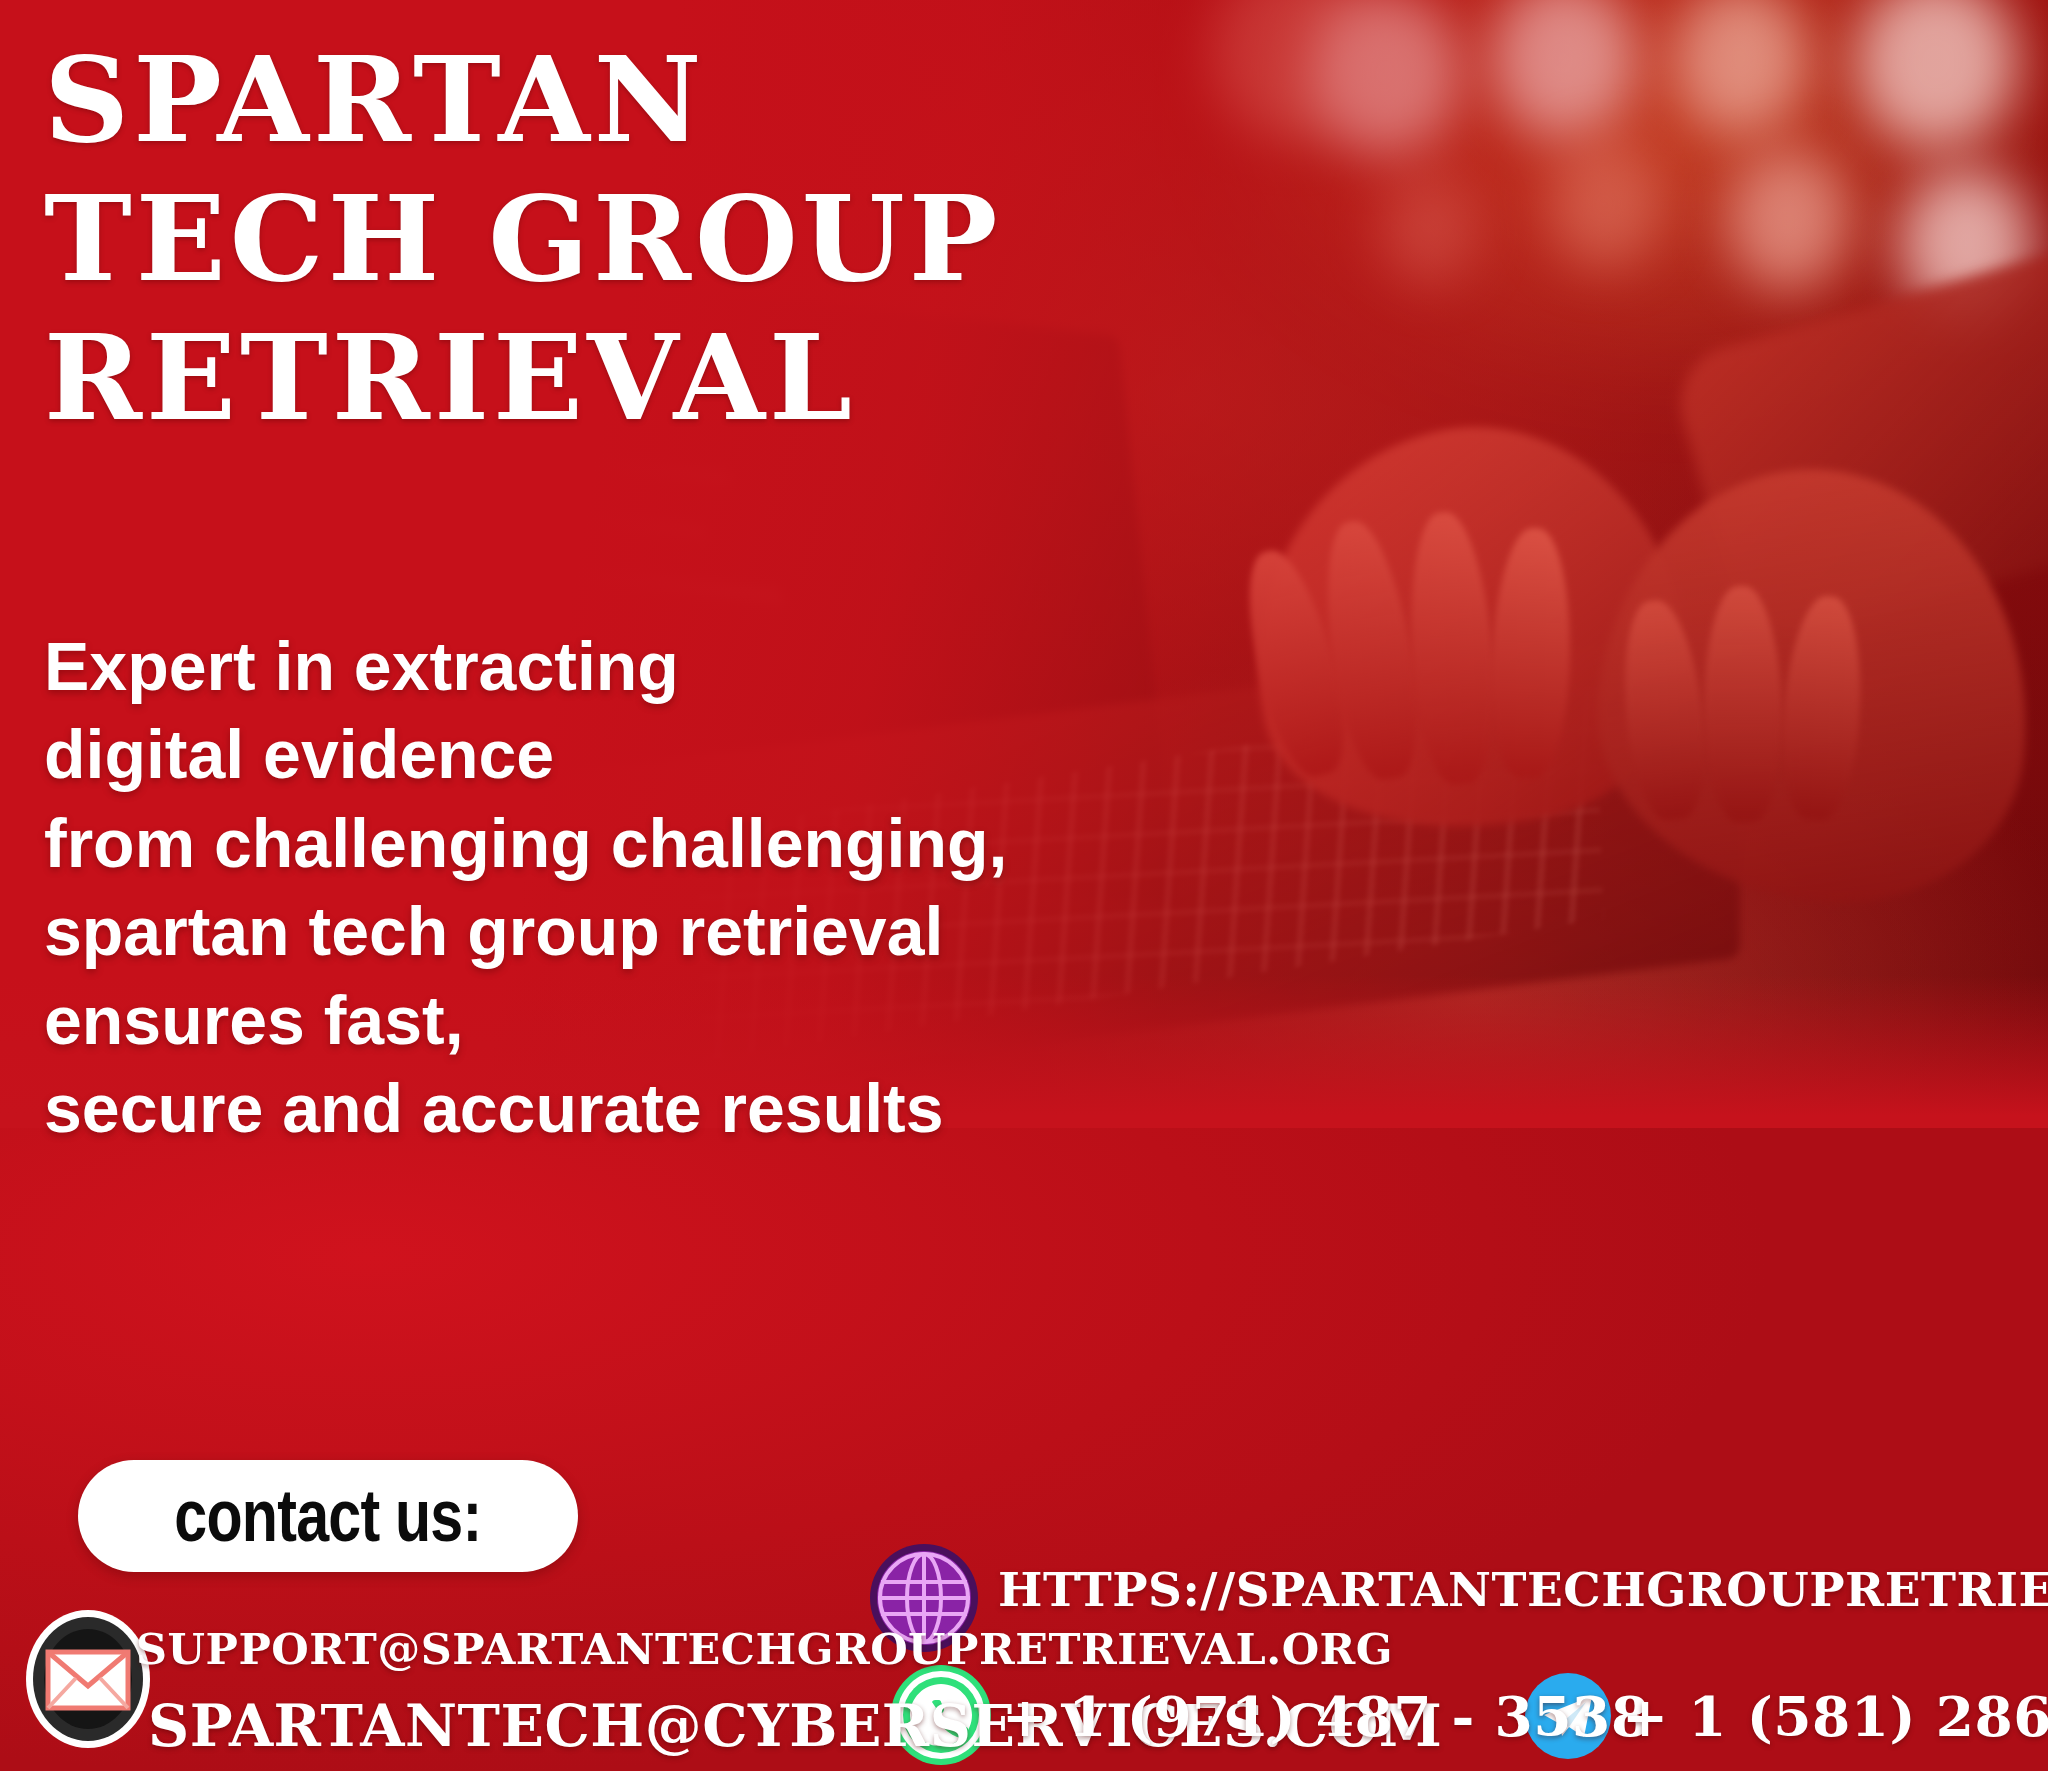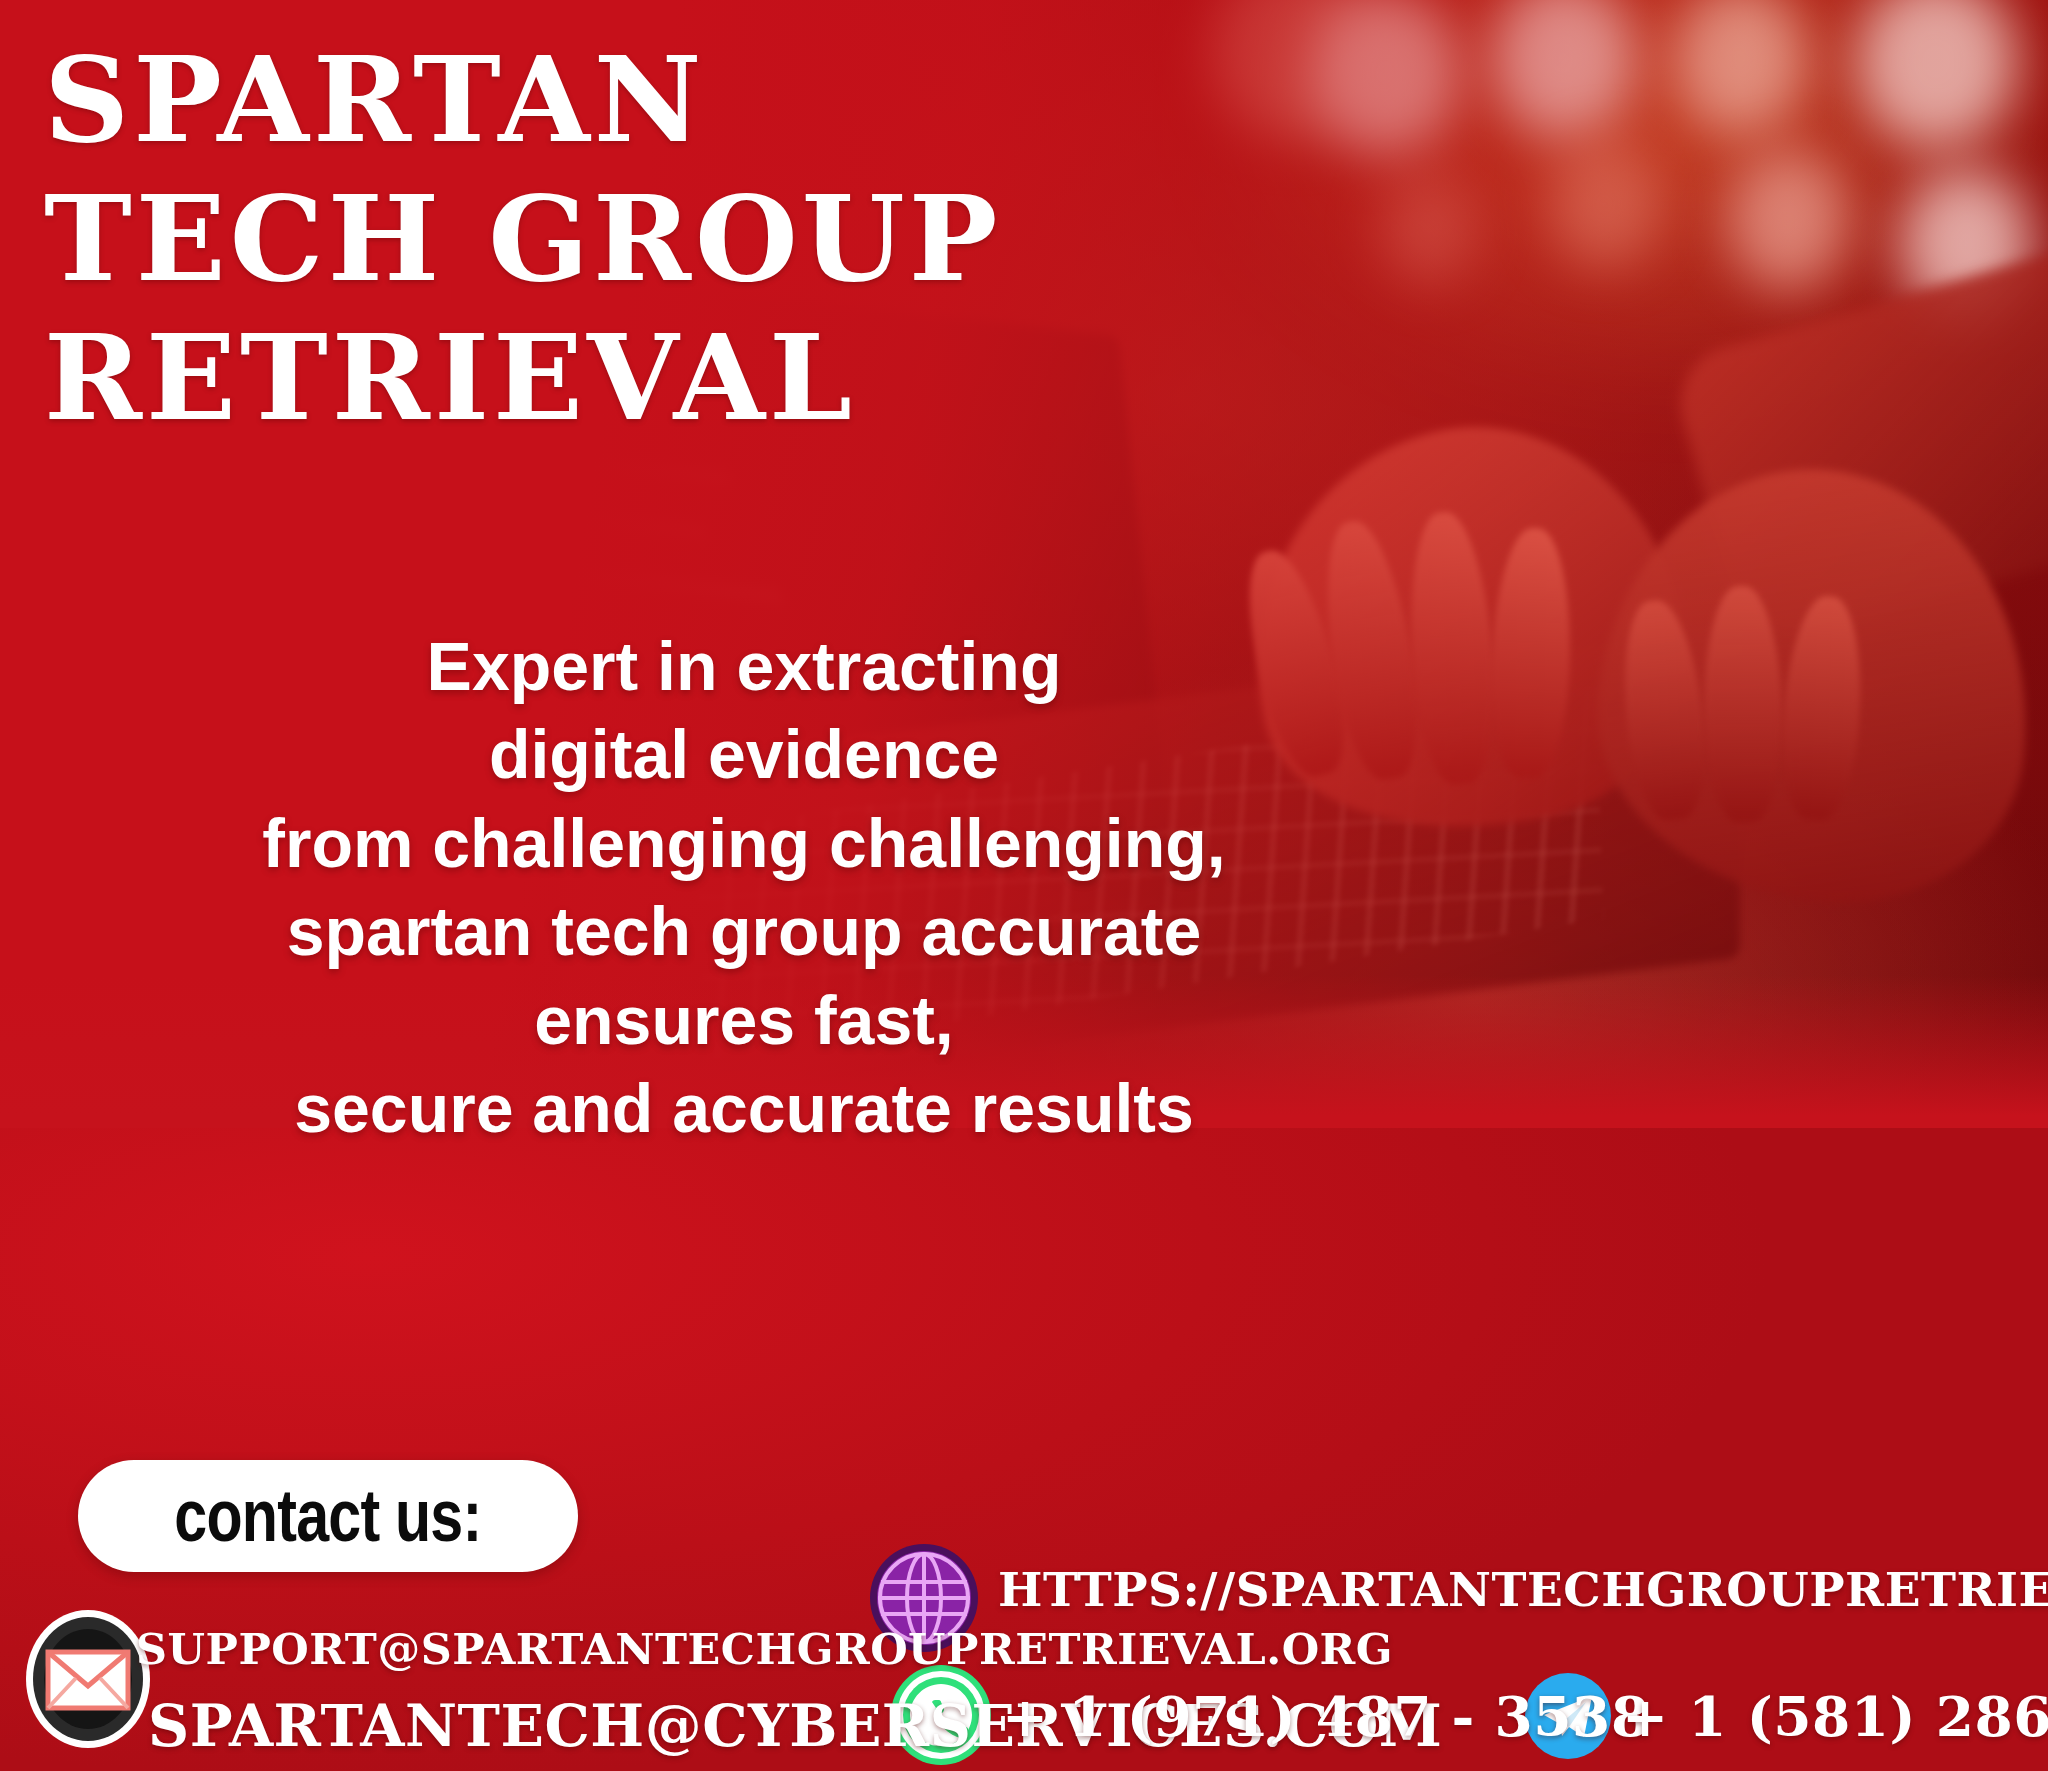--- a/index.html
+++ b/index.html
@@ -157,21 +157,20 @@
     color:#ffffff;
     text-transform:uppercase;
     white-space:nowrap;
     text-shadow:0 2px 5px rgba(70,0,0,.35);
   }
 
   .subhead{
     position:absolute;
     left:44px; top:622px;
     width:1400px;
-    text-align:center;
   }
   .subhead .sl{
     display:block;
     font-family:"Liberation Sans", sans-serif;
     font-weight:700;
     font-size:68px;
     line-height:1.30;
     color:#ffffff;
     white-space:nowrap;
     text-shadow:0 3px 7px rgba(80,0,0,.40);
@@ -280,21 +279,21 @@
     <div class="headline">
       <span class="hl">SPARTAN</span>
       <span class="hl">TECH GROUP</span>
       <span class="hl">RETRIEVAL</span>
     </div>
 
     <div class="subhead">
       <span class="sl">Expert in extracting</span>
       <span class="sl">digital evidence</span>
       <span class="sl">from challenging challenging,</span>
-      <span class="sl">spartan tech group accurate</span>
+      <span class="sl">spartan tech group retrieval</span>
       <span class="sl">ensures fast,</span>
       <span class="sl">secure and accurate results</span>
     </div>
 
     <div class="contact-pill">
       <span>contact us:</span>
     </div>
 
     <svg class="icon mail-icon" viewBox="0 0 128 142">
       <ellipse cx="64" cy="71" rx="62" ry="69" fill="#ffffff"></ellipse>

